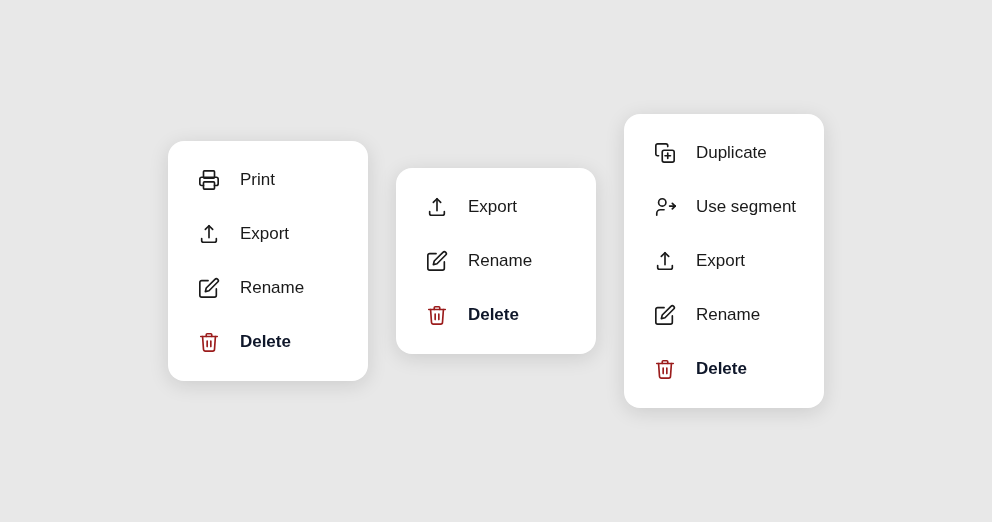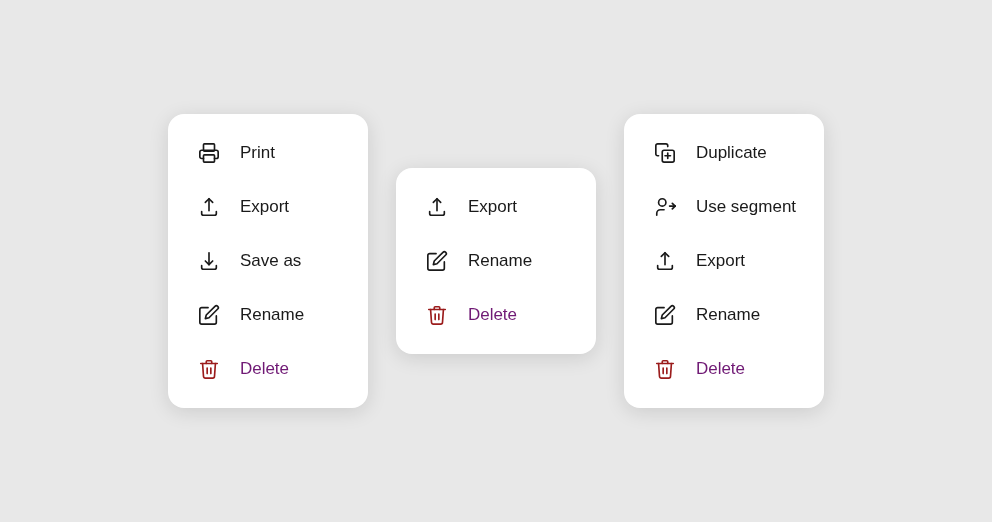--- a/index.html
+++ b/index.html
@@ -36,21 +36,22 @@
       border-radius: 10px;
       cursor: pointer;
       font-size: 17px;
       font-weight: 400;
       color: #1a1a1a;
       transition: background 0.15s;
       user-select: none;
     }
 
     .menu-item.danger {
-      color: #701a75;
+      color: #0f172a;
+      font-weight: bold;
     }
 
     .menu-icon {
       width: 26px;
       height: 26px;
       display: flex;
       align-items: center;
       justify-content: center;
       flex-shrink: 0;
     }
@@ -78,30 +79,20 @@
     </div>
     <div class="menu-item">
       <span class="menu-icon">
         <svg viewBox="0 0 24 24" fill="none" stroke="#1a1a1a" stroke-width="1.8" stroke-linecap="round" stroke-linejoin="round">
           <path d="M12 3v13"></path>
           <path d="M8 7l4-4 4 4"></path>
           <path d="M4 17v2a2 2 0 002 2h12a2 2 0 002-2v-2"></path>
         </svg>
       </span>
       <span>Export</span>
-    </div>
-    <div class="menu-item">
-      <span class="menu-icon">
-        <svg viewBox="0 0 24 24" fill="none" stroke="#1a1a1a" stroke-width="1.8" stroke-linecap="round" stroke-linejoin="round">
-          <path d="M12 3v13"></path>
-          <path d="M8 12l4 4 4-4"></path>
-          <path d="M4 17v2a2 2 0 002 2h12a2 2 0 002-2v-2"></path>
-        </svg>
-      </span>
-      <span>Save as</span>
     </div>
     <div class="menu-item">
       <span class="menu-icon">
         <svg viewBox="0 0 24 24" fill="none" stroke="#1a1a1a" stroke-width="1.8" stroke-linecap="round" stroke-linejoin="round">
           <path d="M11 4H4a2 2 0 00-2 2v14a2 2 0 002 2h14a2 2 0 002-2v-7"></path>
           <path d="M18.5 2.5a2.121 2.121 0 013 3L12 15l-4 1 1-4 9.5-9.5z"></path>
         </svg>
       </span>
       <span>Rename</span>
     </div>

